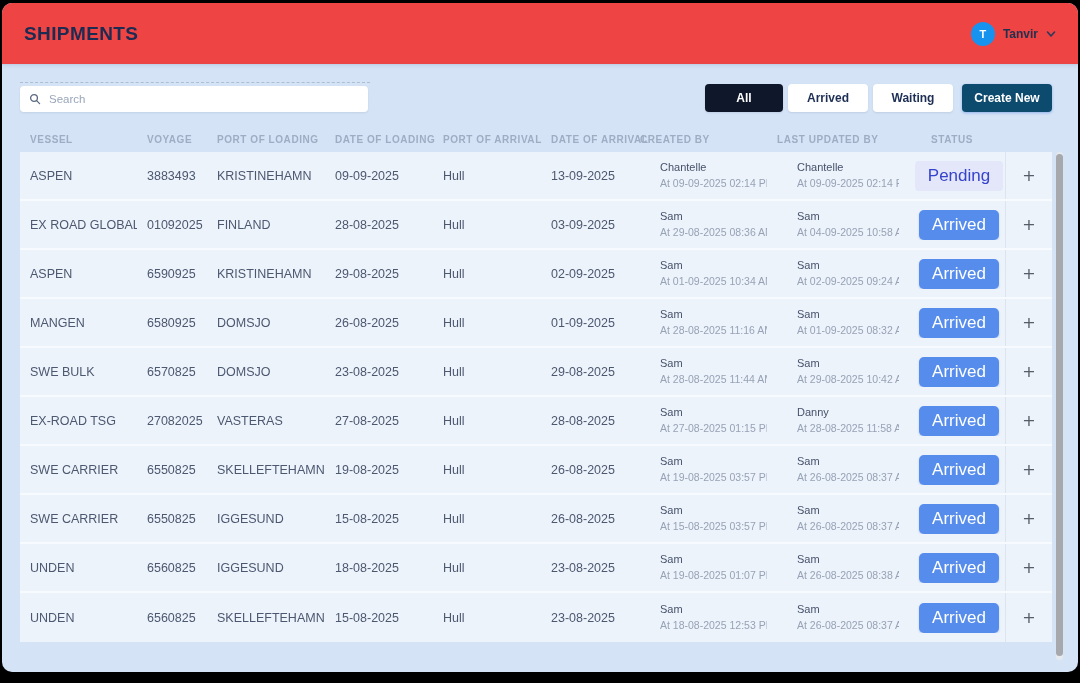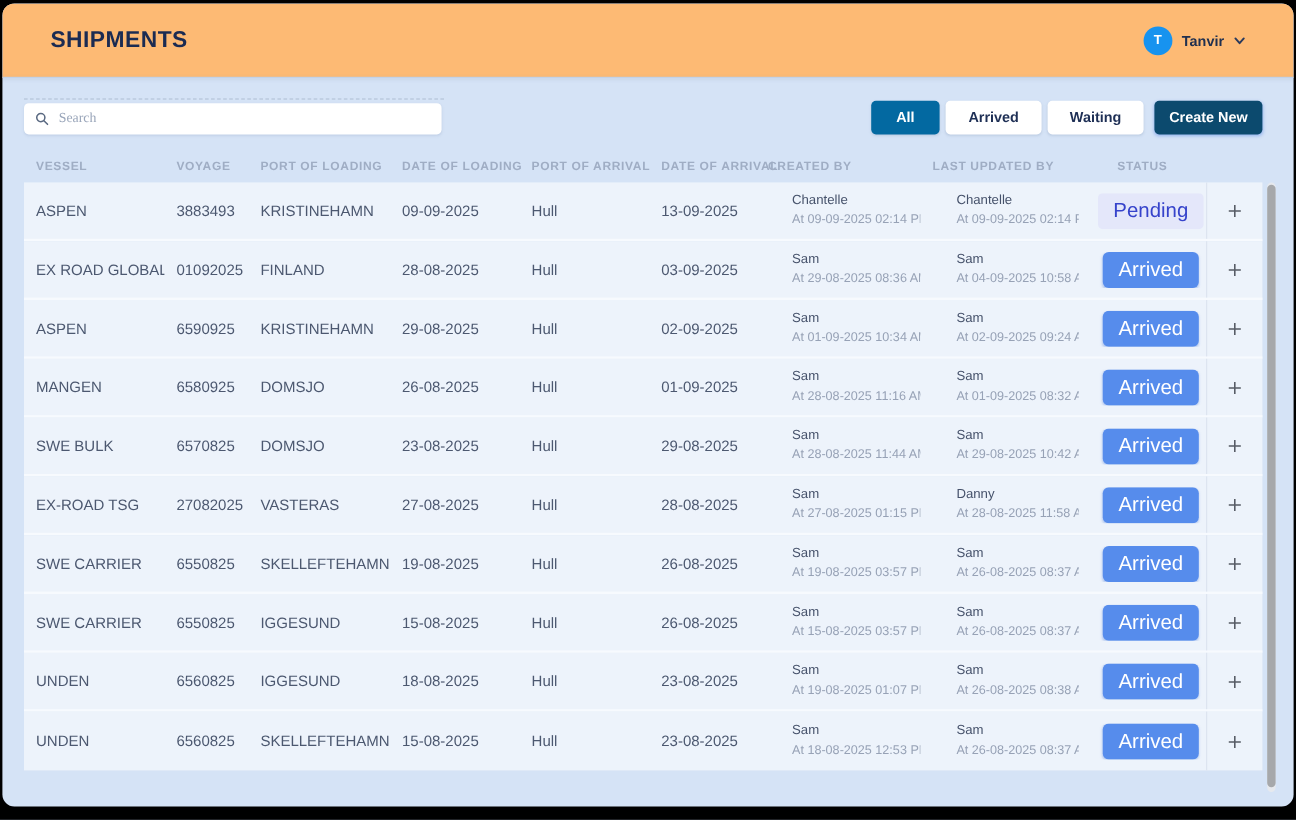--- a/index.html
+++ b/index.html
@@ -1,42 +1,42 @@
 <!DOCTYPE html>
 <html><head>
 <meta charset="utf-8">
 <style>
   html,body{margin:0;padding:0;background:#000;width:1080px;height:683px;overflow:hidden;
     font-family:"Liberation Sans",sans-serif;-webkit-font-smoothing:antialiased;}
   .app{position:absolute;top:3px;left:2px;width:1076px;height:669px;background:#d5e3f6;
     border-radius:10px;overflow:hidden;}
   
-  .header{position:absolute;top:0;left:0;right:0;height:62px;background:#fdba74;
-    display:flex;align-items:center;justify-content:space-between;padding:0 40px;box-sizing:border-box;}
+  .header{position:absolute;top:0;left:0;right:0;height:62px;background:#ef4444;
+    display:flex;align-items:center;justify-content:space-between;padding:0 22px;box-sizing:border-box;}
   .header:after{content:"";position:absolute;left:0;right:0;bottom:0;height:1px;background:#c2d2e8;
     box-shadow:0 1px 3px rgba(120,140,170,.35);}
   .page-title{font-size:19px;font-weight:800;color:#1b2b52;letter-spacing:.4px;}
   .user{display:flex;align-items:center;gap:8px;cursor:pointer;}
   .avatar{width:24px;height:24px;border-radius:50%;background:#1793ef;color:#fff;font-size:11px;
     font-weight:700;display:flex;align-items:center;justify-content:center;}
   .user-name{font-size:12px;font-weight:700;color:#20304f;}
   .chev{width:10px;height:10px;}
   
   .toolbar{position:absolute;top:79px;left:18px;right:26px;height:32px;}
   .search-zone{position:absolute;left:0;top:0;width:350px;border-top:1px dashed #aebdd2;}
   .search-box{position:absolute;left:0;top:4px;width:348px;height:26px;background:#fff;border-radius:4px;
     display:flex;align-items:center;padding:0 9px;gap:6px;box-sizing:border-box;box-shadow:0 1px 2px rgba(140,160,190,.25);}
   .search-box input{border:0;outline:0;flex:1;font-size:11.5px;color:#44506a;background:transparent;
-    font-family:Liberation Serif, serif;}
+    font-family:Liberation Sans, sans-serif;}
   .search-box input::placeholder{color:#9aa6ba;}
   .btns{position:absolute;right:0;top:2px;display:flex;gap:5px;}
   .btn{height:28px;border:0;border-radius:4px;font-size:12px;font-weight:700;cursor:pointer;
     font-family:"Liberation Sans",sans-serif;display:flex;align-items:center;justify-content:center;}
   .btn.filter{width:80px;background:#fff;color:#1e2f55;box-shadow:0 1px 2px rgba(140,160,190,.3);}
-  .btn.filter.active{width:57px;background:#0369a1;color:#fff;}
+  .btn.filter.active{width:78px;background:#0f172a;color:#fff;}
   .btn.create{width:90px;background:#0c4a6e;color:#fff;margin-left:4px;box-shadow:0 1px 3px rgba(45,104,224,.4);}
   
   .thead,.row{display:grid;grid-template-columns:117px 70px 118px 108px 108px 89px 137px 132px 106px 47px;
     width:1032px;box-sizing:border-box;}
   .thead{position:absolute;top:131px;left:18px;}
   .thead .th{font-size:10px;font-weight:700;color:#9fadc4;letter-spacing:.55px;padding-left:10px;
     text-transform:uppercase;white-space:nowrap;}
   .th.pad30{}
   .th.c{text-align:center;padding-left:0;}
   .tbody{position:absolute;top:149px;left:18px;width:1032px;}

